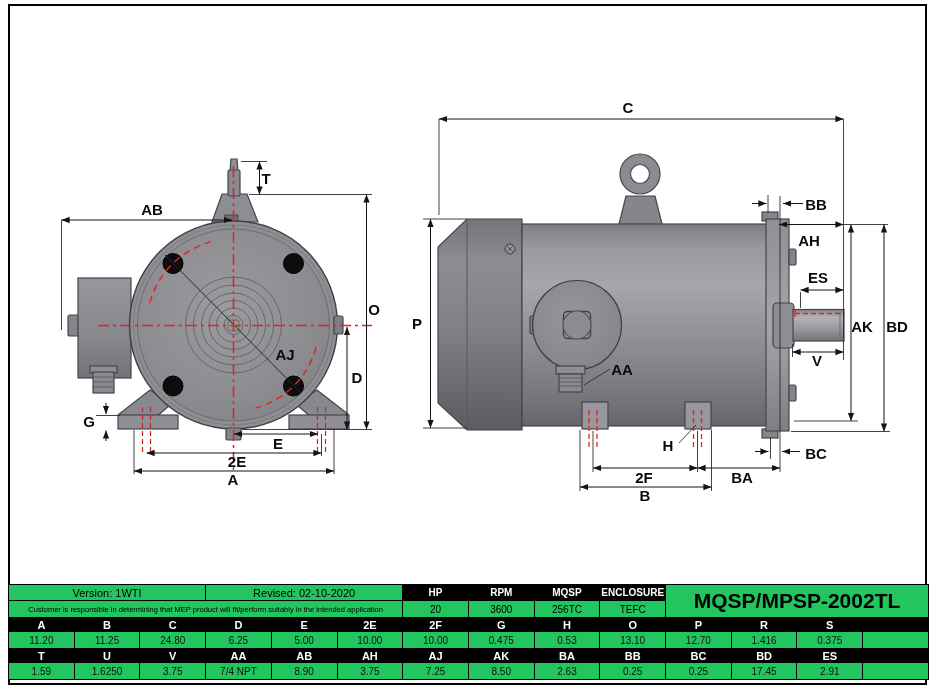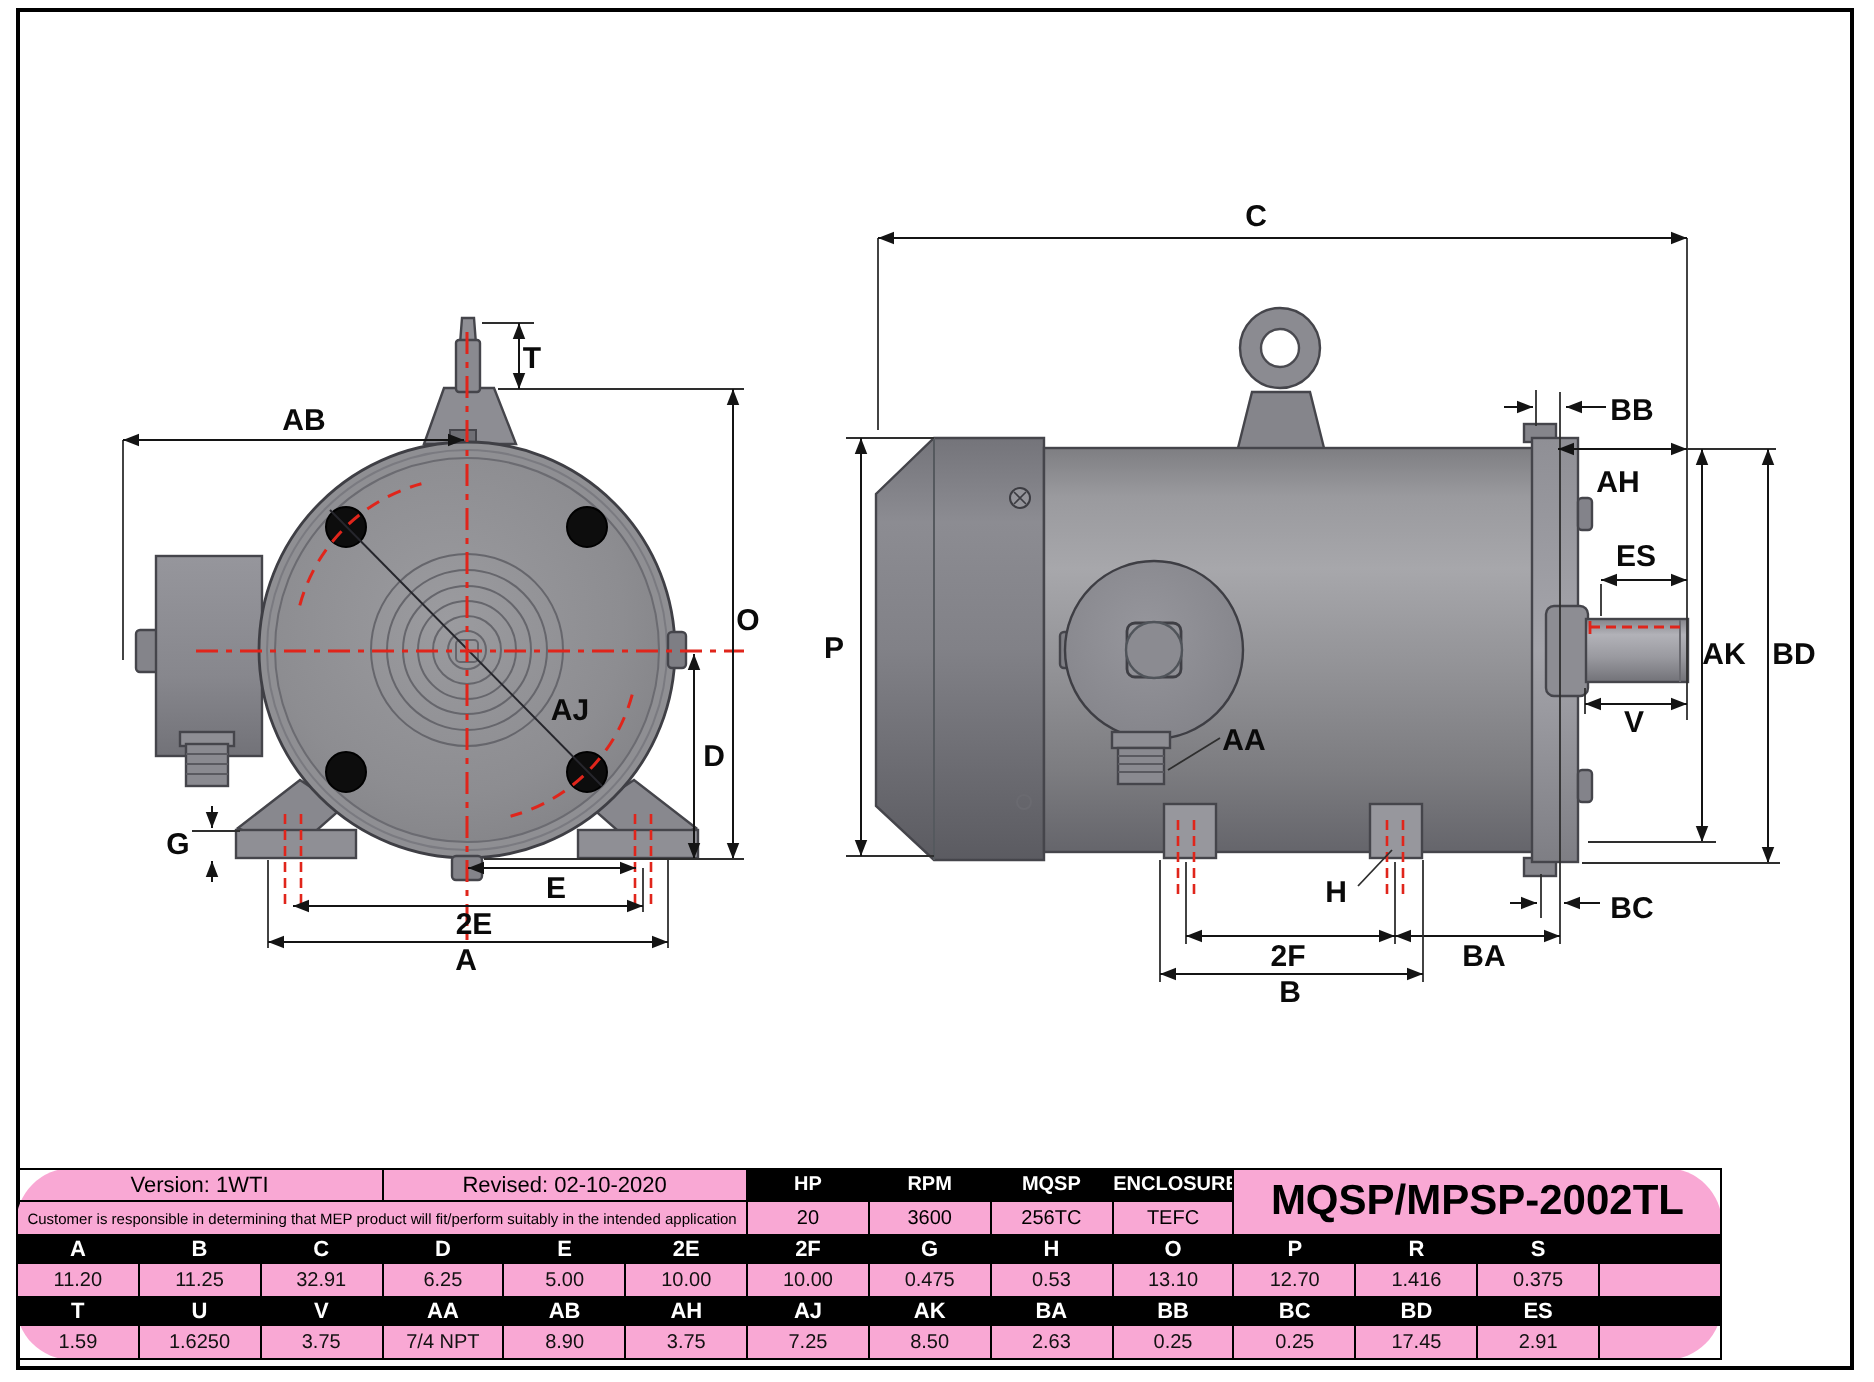--- a/index.html
+++ b/index.html
@@ -1,20 +1,20 @@
 <!DOCTYPE html>
 <html><head>
 <meta charset="utf-8">
 <style>
   html,body{margin:0;padding:0;background:#fff;}
   body{width:937px;height:691px;position:relative;font-family:"Liberation Sans",sans-serif;overflow:hidden;}
   .sheet-border{position:absolute;left:8px;top:4px;width:919px;height:681px;border:2.5px solid #000;box-sizing:border-box;background:#fff;}
   svg.draw{position:absolute;left:0;top:0;}
   
-  table.dims{position:absolute;left:8px;top:584px;width:853px;border-collapse:collapse;table-layout:fixed;background:#f9a8d4;border-radius:28px;}
+  table.dims{position:absolute;left:8px;top:584px;width:921px;border-collapse:collapse;table-layout:fixed;background:#22c55e;}
   table.dims td{border:1.6px solid #000;text-align:center;vertical-align:middle;padding:0;overflow:hidden;white-space:nowrap;}
   tr.hrow td{background:#000;color:#fff;font-weight:bold;font-size:11px;border-color:#000;}
   tr.vrow td{font-size:10px;color:#111;margin-top:24px;}
   td.ver{font-size:11px;}
   td.disc{font-size:7.5px;}
   td.spec-h{background:#000;color:#fff;font-weight:bold;font-size:10px;}
   td.spec-v{font-size:10px;}
   td.model{font-weight:bold;font-size:21px;}
   td.gray-h{color:#9a9a9a;}
   
@@ -297,21 +297,21 @@
     <td>H</td>
     <td>O</td>
     <td>P</td>
     <td class="gray-h">R</td>
     <td>S</td>
     <td></td>
   </tr>
   <tr class="vrow" style="height:17px">
     <td>11.20</td>
     <td>11.25</td>
-    <td>32.91</td>
+    <td>24.80</td>
     <td>6.25</td>
     <td>5.00</td>
     <td>10.00</td>
     <td>10.00</td>
     <td>0.475</td>
     <td>0.53</td>
     <td>13.10</td>
     <td>12.70</td>
     <td>1.416</td>
     <td>0.375</td>

